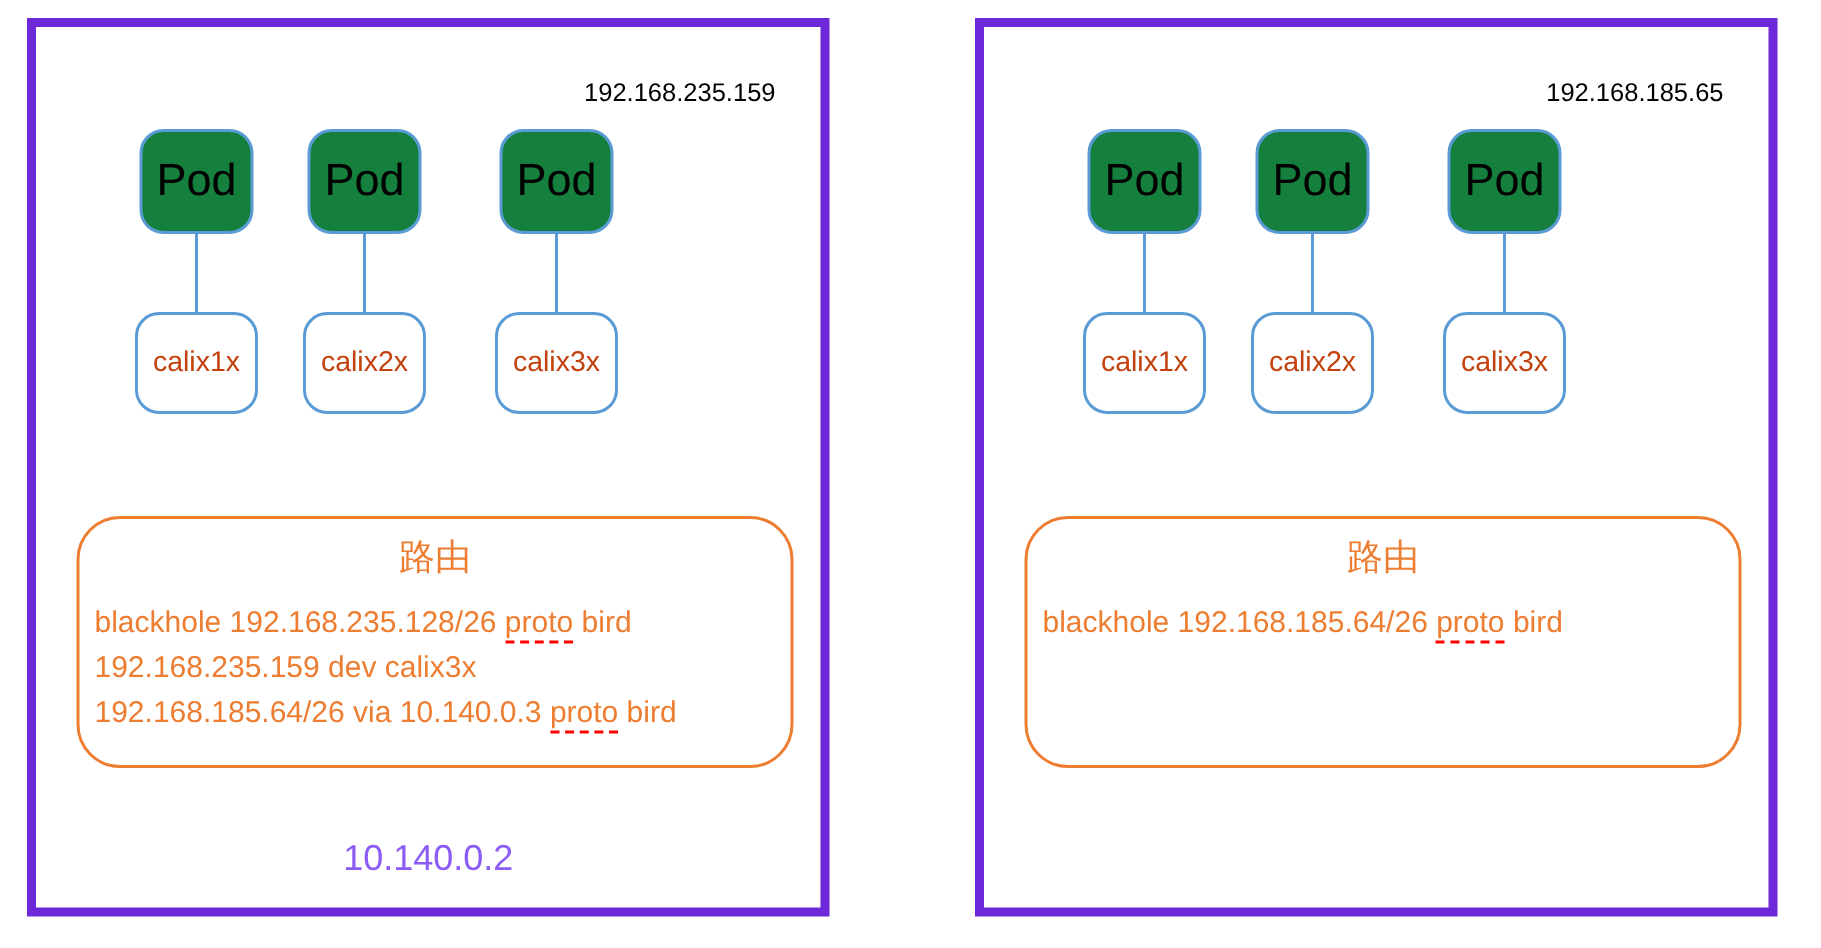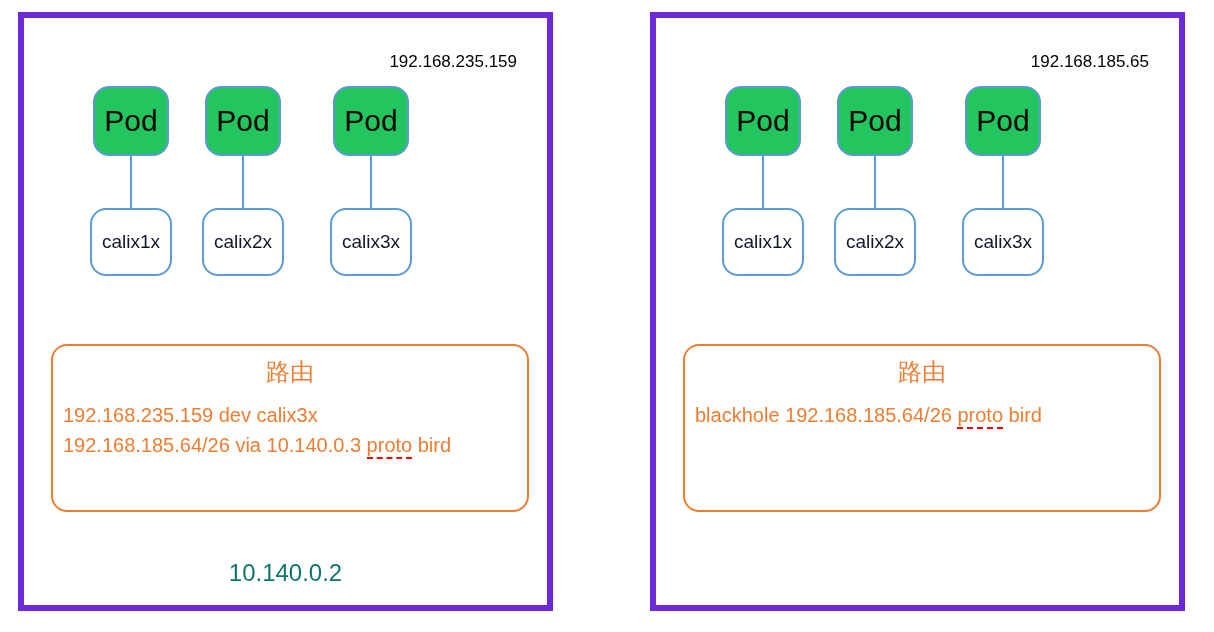--- a/index.html
+++ b/index.html
@@ -15,41 +15,41 @@
   .pod-ip { position:absolute; top:34px; right:30px;
     font-size:17px; color:#000; }
 
   .col { position:absolute; top:68px; width:86px;
     display:flex; flex-direction:column; align-items:center; }
   .col-1 { left:64px; }
   .col-2 { left:176px; }
   .col-3 { left:304px; }
 
   .pod-box { width:76px; height:70px; border:2px solid #5B9BD5;
-    border-radius:16px; background:#22c55e;
+    border-radius:16px; background:#15803d;
     display:flex; align-items:center; justify-content:center;
     font-size:30px; color:#000; }
   .connector { width:2px; height:52px; background:#5B9BD5; }
   .veth-box { width:82px; height:68px; border:2px solid #5B9BD5;
     border-radius:16px; background:#fff;
     display:flex; align-items:center; justify-content:center;
-    font-size:19px; color:#0f172a; }
+    font-size:19px; color:#c2410c; }
 
   .route-box { position:absolute; left:27px; top:326px; width:478px; height:168px;
-    border:2px solid #ED7D31; border-radius:16px; background:#fff;
+    border:2px solid #ED7D31; border-radius:29px; background:#fff;
     padding:6px 10px; }
   .route-title { text-align:center; font-size:24px; color:#ED7D31;
     line-height:32px; margin-top:4px; }
   .route-lines { margin-top:12px; }
   .route-line { font-size:20px; line-height:30px; color:#ED7D31;
     white-space:nowrap; }
   .flagged { border-bottom:2px dashed #FF0000; padding-bottom:1px; }
 
   .node-ip { position:absolute; bottom:18px; left:0; width:100%;
-    text-align:center; font-size:24px; color:#0f766e; }
+    text-align:center; font-size:24px; color:#8b5cf6; }
 </style>
 </head>
 <body>
 
 <div class="panel" id="panel-0">
   <div class="pod-ip">192.168.235.159</div>
 
   <div class="col col-1">
     <div class="pod-box">
       <span>Pod</span>
@@ -76,20 +76,21 @@
     </div>
     <div class="connector"></div>
     <div class="veth-box">
       <span>calix3x</span>
     </div>
   </div>
 
   <div class="route-box">
     <div class="route-title">路由</div>
     <div class="route-lines">
+      <div class="route-line"><span>blackhole 192.168.235.128/26 </span><span class="flagged">proto</span><span> bird</span></div>
       <div class="route-line"><span>192.168.235.159 dev calix3x</span><span class="flagged"></span><span></span></div>
       <div class="route-line"><span>192.168.185.64/26 via 10.140.0.3 </span><span class="flagged">proto</span><span> bird</span></div>
     </div>
   </div>
 
   <div class="node-ip">10.140.0.2</div>
 </div>
 
 <div class="panel" id="panel-1">
   <div class="pod-ip">192.168.185.65</div>

